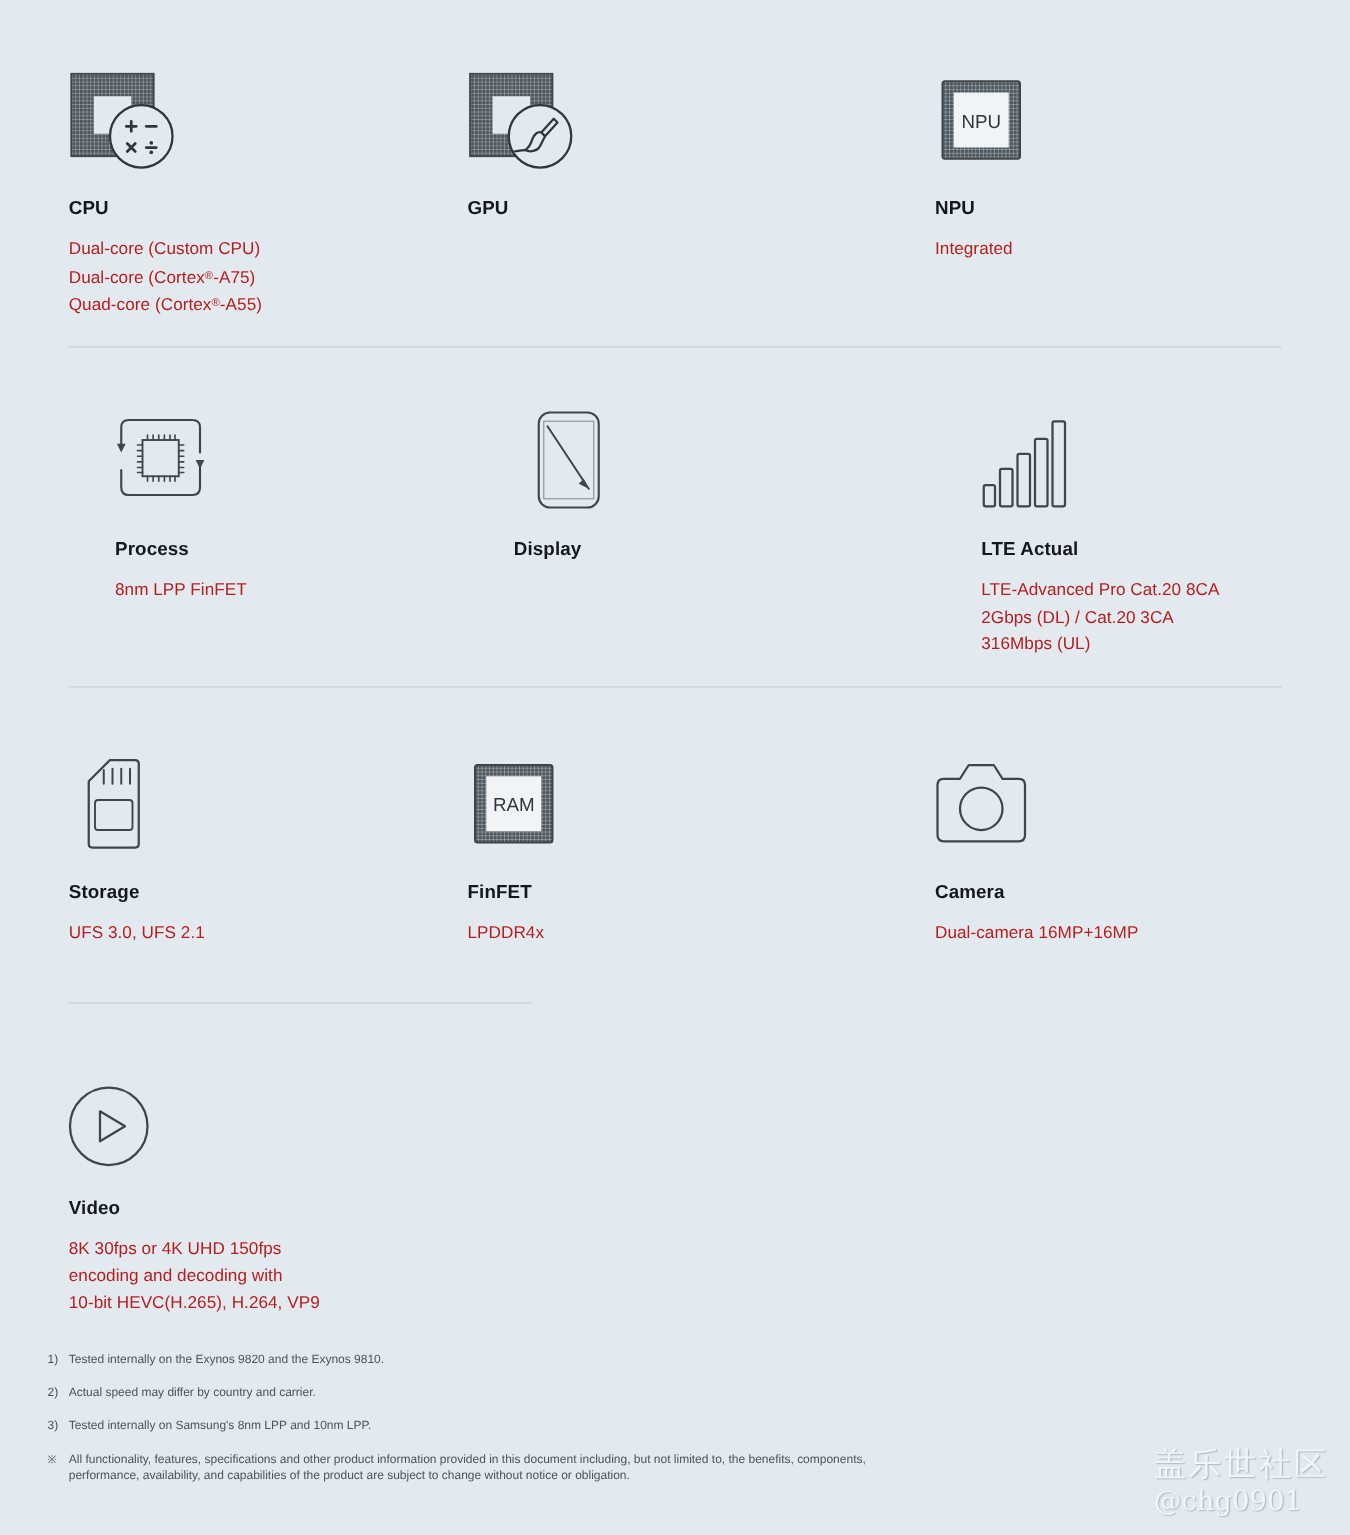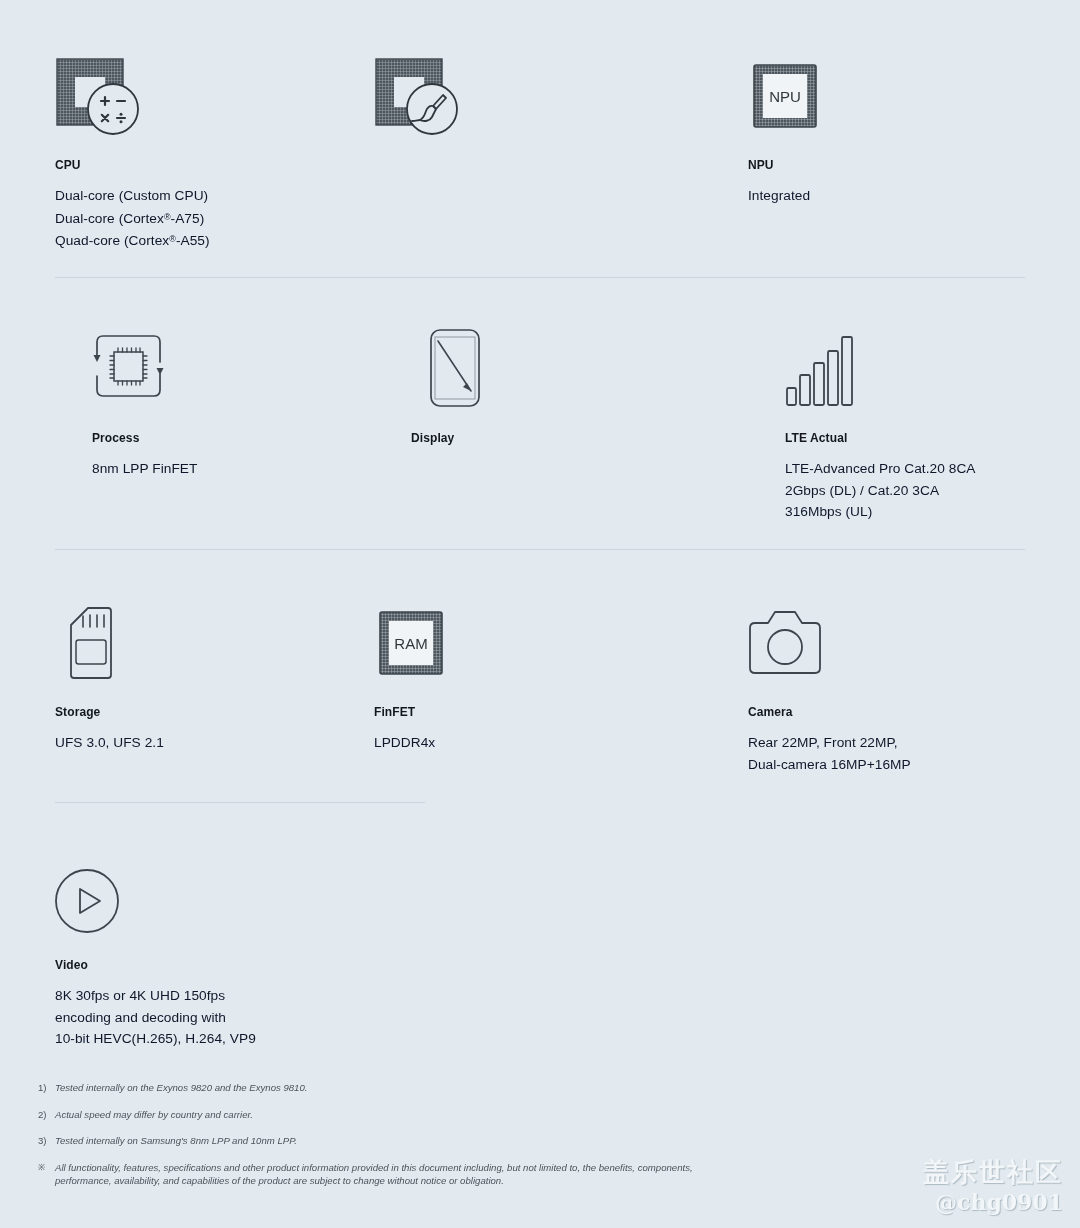--- a/index.html
+++ b/index.html
@@ -41,32 +41,32 @@
   .spec-col.c2 { width: 366px; padding-left: 8px; }
   .spec-col.c3 { width: 348px; padding-left: 16px; }
 
   .icon-wrap {
     height: 92px;
     display: flex;
     align-items: flex-end;
   }
 
   .spec-title {
-    font-size: 12px;
+    font-size: 15px;
     font-weight: bold;
     color: #14181d;
     margin-top: 21px;
     letter-spacing: 0.1px;
   }
 
   .spec-desc {
     margin-top: 13px;
     font-size: 13.7px;
     line-height: 21.5px;
-    color: #0f172a;
+    color: #b91c1c;
     letter-spacing: 0.05px;
   }
   .spec-desc sup {
     font-size: 9px;
     vertical-align: 3px;
   }
 
   
   .divider {
     height: 1px;
@@ -105,33 +105,32 @@
     font-size: 9.6px;
     line-height: 13.5px;
     color: #4a5358;
     margin-bottom: 13px;
   }
   .footnote .marker {
     width: 17px;
     flex: 0 0 17px;
     color: #4a5358;
   }
-  .footnote .ftext { flex: 1 1 auto; font-style: italic; }
+  .footnote .ftext { flex: 1 1 auto; }
   .footnote.note-star .marker { font-size: 8.5px; }
 
   
   .watermark {
     position: absolute;
     right: 17px;
     bottom: 12px;
-    text-align: right;
+    text-align: left;
     color: #f2f6f8;
     text-shadow: 1px 1px 1px rgba(130,145,155,0.55);
     user-select: none;
-    font-weight: bold;
   }
   .watermark .wm-cn {
     font-size: 26px;
     letter-spacing: 2px;
     line-height: 32px;
     font-family: "DejaVu Sans", sans-serif;
   }
   .watermark .wm-id {
     font-size: 22px;
     line-height: 28px;
@@ -192,20 +191,21 @@
             <rect x="2" y="2" width="66" height="66" fill="url(#grid2)" stroke="#3d464c" stroke-width="1.4"></rect>
             <rect x="20" y="20" width="30" height="30" fill="#e2eaf0"></rect>
             <circle cx="58" cy="52" r="25" fill="#e2eaf0" stroke="#2f373d" stroke-width="1.8"></circle>
             <g stroke="#2f373d" stroke-width="1.8" fill="none" stroke-linejoin="round">
               <path d="M69 38 L72 41 L62 52 L59 49 Z" fill="#e2eaf0"></path>
               <path d="M59 49 L62 52 L58 60 C56 64 50 65 46 63 C50 61 51 57 52 54 C53 51 56 48 59 49 Z" fill="#e2eaf0"></path>
               <path d="M38 64 C42 64 44 63 46 63" stroke-linecap="round"></path>
             </g>
           </svg>
         </div>
+        <div class="spec-title">GPU</div>
       </div>
 
       <div class="spec-col c3">
         <div class="icon-wrap">
           <svg width="92" height="80" viewBox="0 0 92 80">
             <defs>
               <pattern id="frame1" width="3" height="3" patternUnits="userSpaceOnUse">
                 <rect width="3" height="3" fill="#4d565c"></rect>
                 <path d="M3 0 L3 3 M0 3 L3 3" stroke="#b6bfc5" stroke-width="0.8"></path>
               </pattern>
@@ -330,21 +330,20 @@
 
       <div class="spec-col c3">
         <div class="icon-wrap">
           <svg width="92" height="78" viewBox="0 0 92 78">
             <path d="M2 22 Q2 17 7 17 L20 17 L27 6 L47 6 L54 17 L67 17 Q72 17 72 22 L72 62 Q72 67 67 67 L7 67 Q2 67 2 62 Z" fill="none" stroke="#3d464c" stroke-width="1.8" stroke-linejoin="round"></path>
             <circle cx="37" cy="41" r="17" fill="none" stroke="#3d464c" stroke-width="1.8"></circle>
           </svg>
         </div>
         <div class="spec-title">Camera</div>
         <div class="spec-desc">
-          <div>Rear 22MP, Front 22MP,</div>
           <div>Dual-camera 16MP+16MP</div>
         </div>
       </div>
     </div>
 
     <div class="divider short d3"></div>
 
     <div class="spec-row row4">
       <div class="spec-col c1">
         <div class="icon-wrap">

